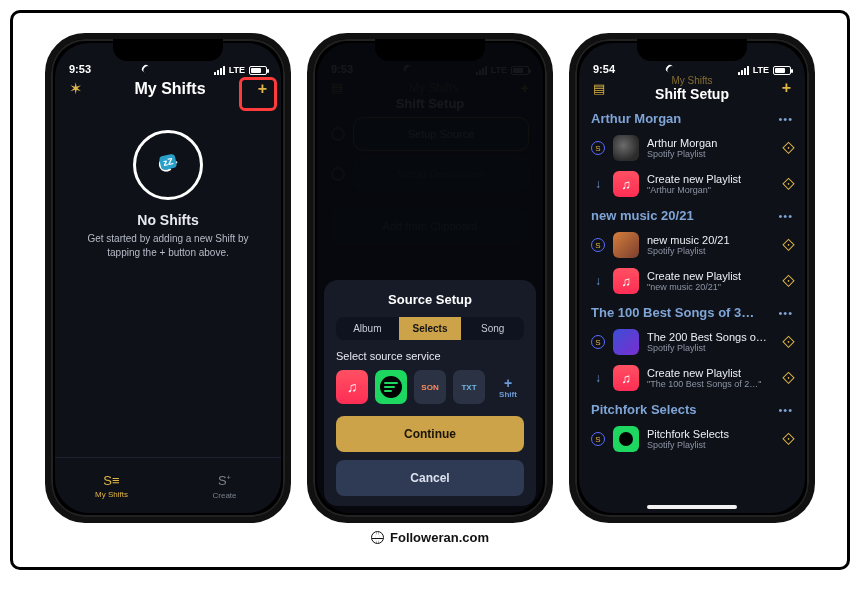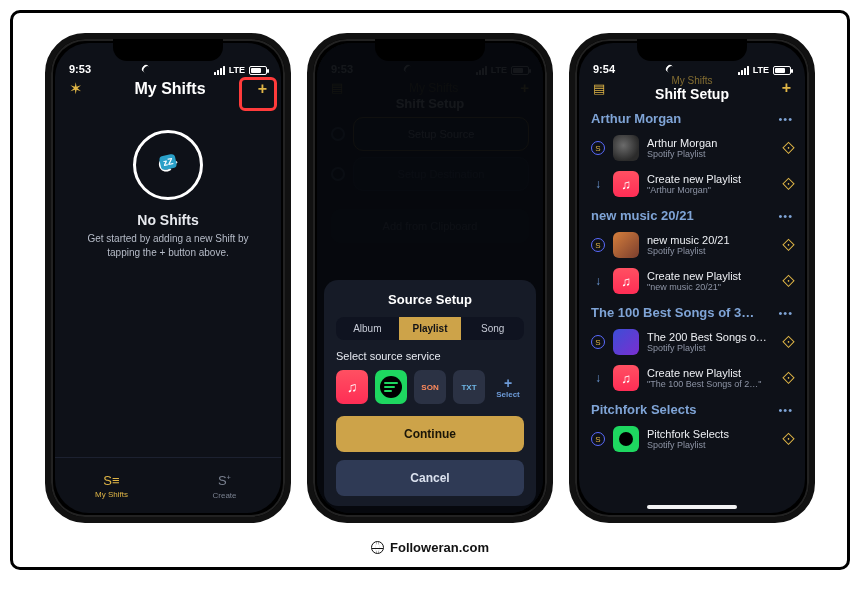--- a/index.html
+++ b/index.html
@@ -7,21 +7,21 @@
     background: #fff;
     font-family: -apple-system, BlinkMacSystemFont, "Segoe UI", Helvetica, Arial, sans-serif;
     width: 860px; height: 600px;
     display: flex; flex-direction: column;
   }
   .canvas {
     border: 3px solid #000; border-radius: 10px;
     margin: 10px auto 0; width: 840px; height: 560px;
     background: #fff;
     display: flex; flex-direction: column; align-items: center;
-    padding: 20px 14px 12px;
+    padding: 20px 14px 22px;
   }
   .phones { display: flex; gap: 16px; flex: 1; width: 100%; justify-content: center; }
   .phone {
     width: 246px; height: 490px;
     background: #000; border-radius: 40px;
     border: 6px solid #111; position: relative;
     overflow: hidden;
     box-shadow: inset 0 0 0 2px #222;
   }
   .notch {
@@ -251,40 +251,40 @@
             <div style="height:12px;"></div>
             <div class="step-btn" style="border:none; color:#7f8699;">Add from Clipboard</div>
           </div>
         </div>
         <div class="dim-overlay"></div>
 
         <div class="sheet">
           <div class="sheet-title">Source Setup</div>
           <div class="seg">
             <div class="seg-item">Album</div>
-            <div class="seg-item sel">Playlist</div>
+            <div class="seg-item sel">Selects</div>
             <div class="seg-item">Song</div>
           </div>
           <div class="sheet-label">Select source service</div>
           <div class="svc-row">
             <div class="svc apple">
               <span style="font-size:14px;">♫</span>
             </div>
             <div class="svc spotify">
               <div class="sp">
                   <div></div>
                   <div style="width:80%;"></div>
                   <div style="width:60%;"></div>
                 </div>
             </div>
             <div class="svc json">SON</div>
             <div class="svc txt">TXT</div>
             <div class="svc other">
               <span class="plus">+</span>
-              <span>Select</span>
+              <span>Shift</span>
             </div>
           </div>
           <div class="sheet-btn continue">Continue</div>
           <div class="sheet-btn cancel">Cancel</div>
         </div>
         <div class="highlight-box hl-spotify"></div>
       </div>
     </div>
 
     <div class="phone">

